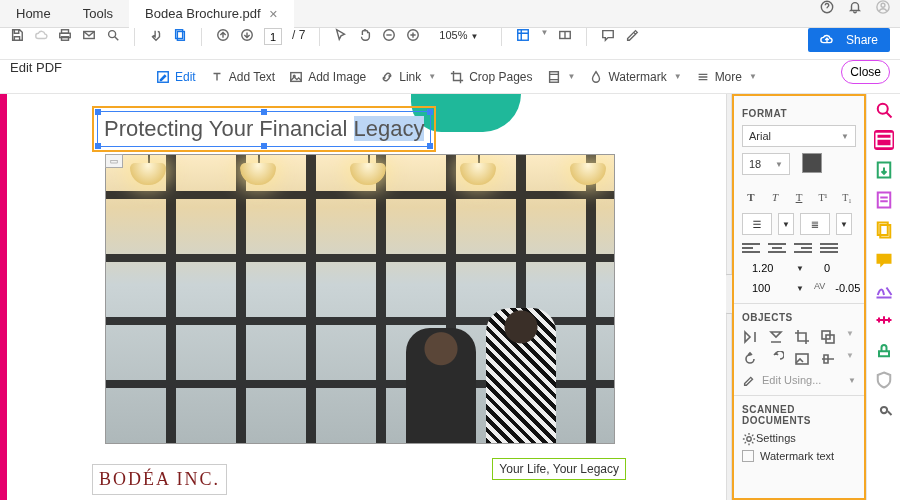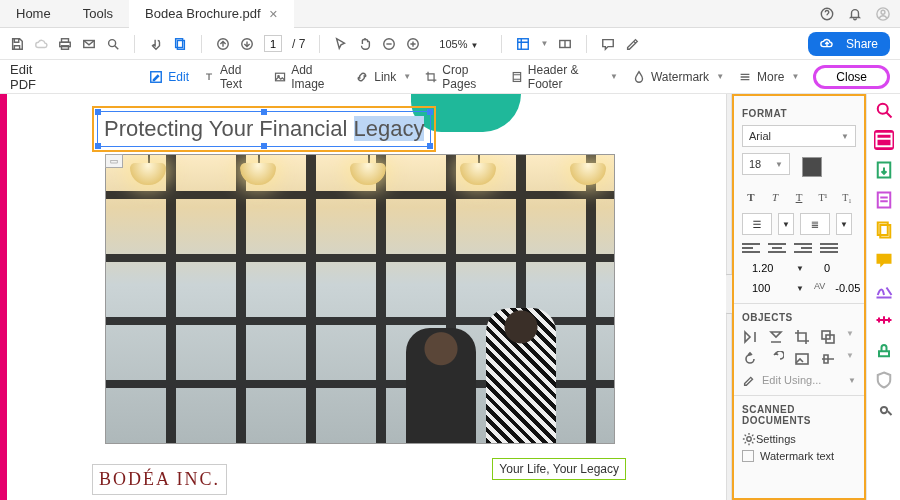--- a/index.html
+++ b/index.html
@@ -1,39 +1,39 @@
 <!DOCTYPE html>
 <html><head>
 <meta charset="utf-8">
 <style>
 *{box-sizing:border-box;margin:0;padding:0;font-family:-apple-system,Segoe UI,Helvetica,Arial,sans-serif}
 body{width:900px;height:500px;background:#fff;overflow:hidden;font-size:12px;color:#333}
-.row{display:flex;align-items:center}
+.row{display:flex;}
 
 .tabs{height:28px;background:#f5f5f5;border-bottom:1px solid #ddd}
 .tab{padding:0 16px;height:28px;line-height:28px;font-size:13px}
 .tab.file{background:#fff;display:flex;align-items:center;gap:8px}
 .tab.file .x{color:#888;font-size:11px}
 .topright{margin-left:auto;padding-right:10px;gap:14px}
 .ico{width:14px;height:14px;display:inline-block;color:#666}
 .ico svg{width:100%;height:100%;stroke:currentColor;fill:none;stroke-width:1.6}
 
 .toolbar{height:32px;border-bottom:1px solid #e5e5e5;padding:0 10px;gap:10px}
 .sep{width:1px;height:18px;background:#ddd;margin:0 4px}
 .pageno{width:18px;text-align:center;border:1px solid #ccc;height:17px;font-size:11px}
 .zoom{font-size:11px;padding:0 8px;border:1px solid transparent}
-.sharebtn{margin-left:auto;background:#1473e6;color:#fff;border-radius:8px;height:24px;padding:0 12px;display:flex;align-items:center;gap:12px;font-size:12px}
+.sharebtn{margin-left:auto;background:#1473e6;color:#fff;border-radius:2px;height:24px;padding:0 12px;display:flex;align-items:center;gap:12px;font-size:12px}
 .sharebtn .ico{color:#fff}
 
 .editbar{height:34px;border-bottom:1px solid #e5e5e5;padding:0 10px;gap:14px}
 .editlbl{font-size:13px;margin-right:80px}
 .etool{display:flex;align-items:center;gap:5px;font-size:12px;color:#444}
 .etool .caret{font-size:8px;color:#888;margin-left:2px}
 .etool.accent{color:#1473e6}
-.closebtn{margin-left:auto;border:3px solid #d946ef;border-radius:14px;height:24px;padding:0 20px;font-size:12px;background:#fff}
+.closebtn{margin-left:auto;border:1px solid #d946ef;border-radius:14px;height:24px;padding:0 8px;font-size:12px;background:#fff}
 
 .work{display:flex;height:406px}
 .leftrail{width:7px;background:#e6006d}
 .canvas{flex:1;background:#fff;position:relative;padding:10px 4px 0 70px;overflow:hidden}
 .titlebox{position:absolute;left:85px;top:12px;border:2px solid #f5a623;padding:3px}
 .titlebox .inner{border:1px solid #3b82f6;padding:4px 6px;font-size:22px;color:#555;font-family:Georgia,serif;position:relative}
 .handle{position:absolute;width:6px;height:6px;background:#3b82f6}
 .h1{left:-3px;top:-3px}.h2{right:-3px;top:-3px}.h3{left:-3px;bottom:-3px}.h4{right:-3px;bottom:-3px}
 .h5{left:50%;top:-3px;margin-left:-3px}.h6{left:50%;bottom:-3px;margin-left:-3px}
 .sel{background:#bcd6f5}
@@ -220,21 +220,20 @@
       <span class="ico"><svg viewBox="0 0 16 16">
           <path d="M4 1v11h11M1 4h11v11"></path>
         </svg></span>
       <span>Crop Pages</span>
     </div>
   <div class="etool">
       <span class="ico"><svg viewBox="0 0 16 16">
           <rect x="3" y="2" width="10" height="12"></rect>
           <path d="M3 5h10M3 11h10"></path>
         </svg></span>
-      <span>Header &amp; Footer</span>
       <span class="caret">▼</span>
     </div>
   <div class="etool">
       <span class="ico"><svg viewBox="0 0 16 16">
           <path d="M8 2c2 3 4 5 4 8a4 4 0 01-8 0c0-3 2-5 4-8z"></path>
         </svg></span>
       <span>Watermark</span>
       <span class="caret">▼</span>
     </div>
   <div class="etool">

